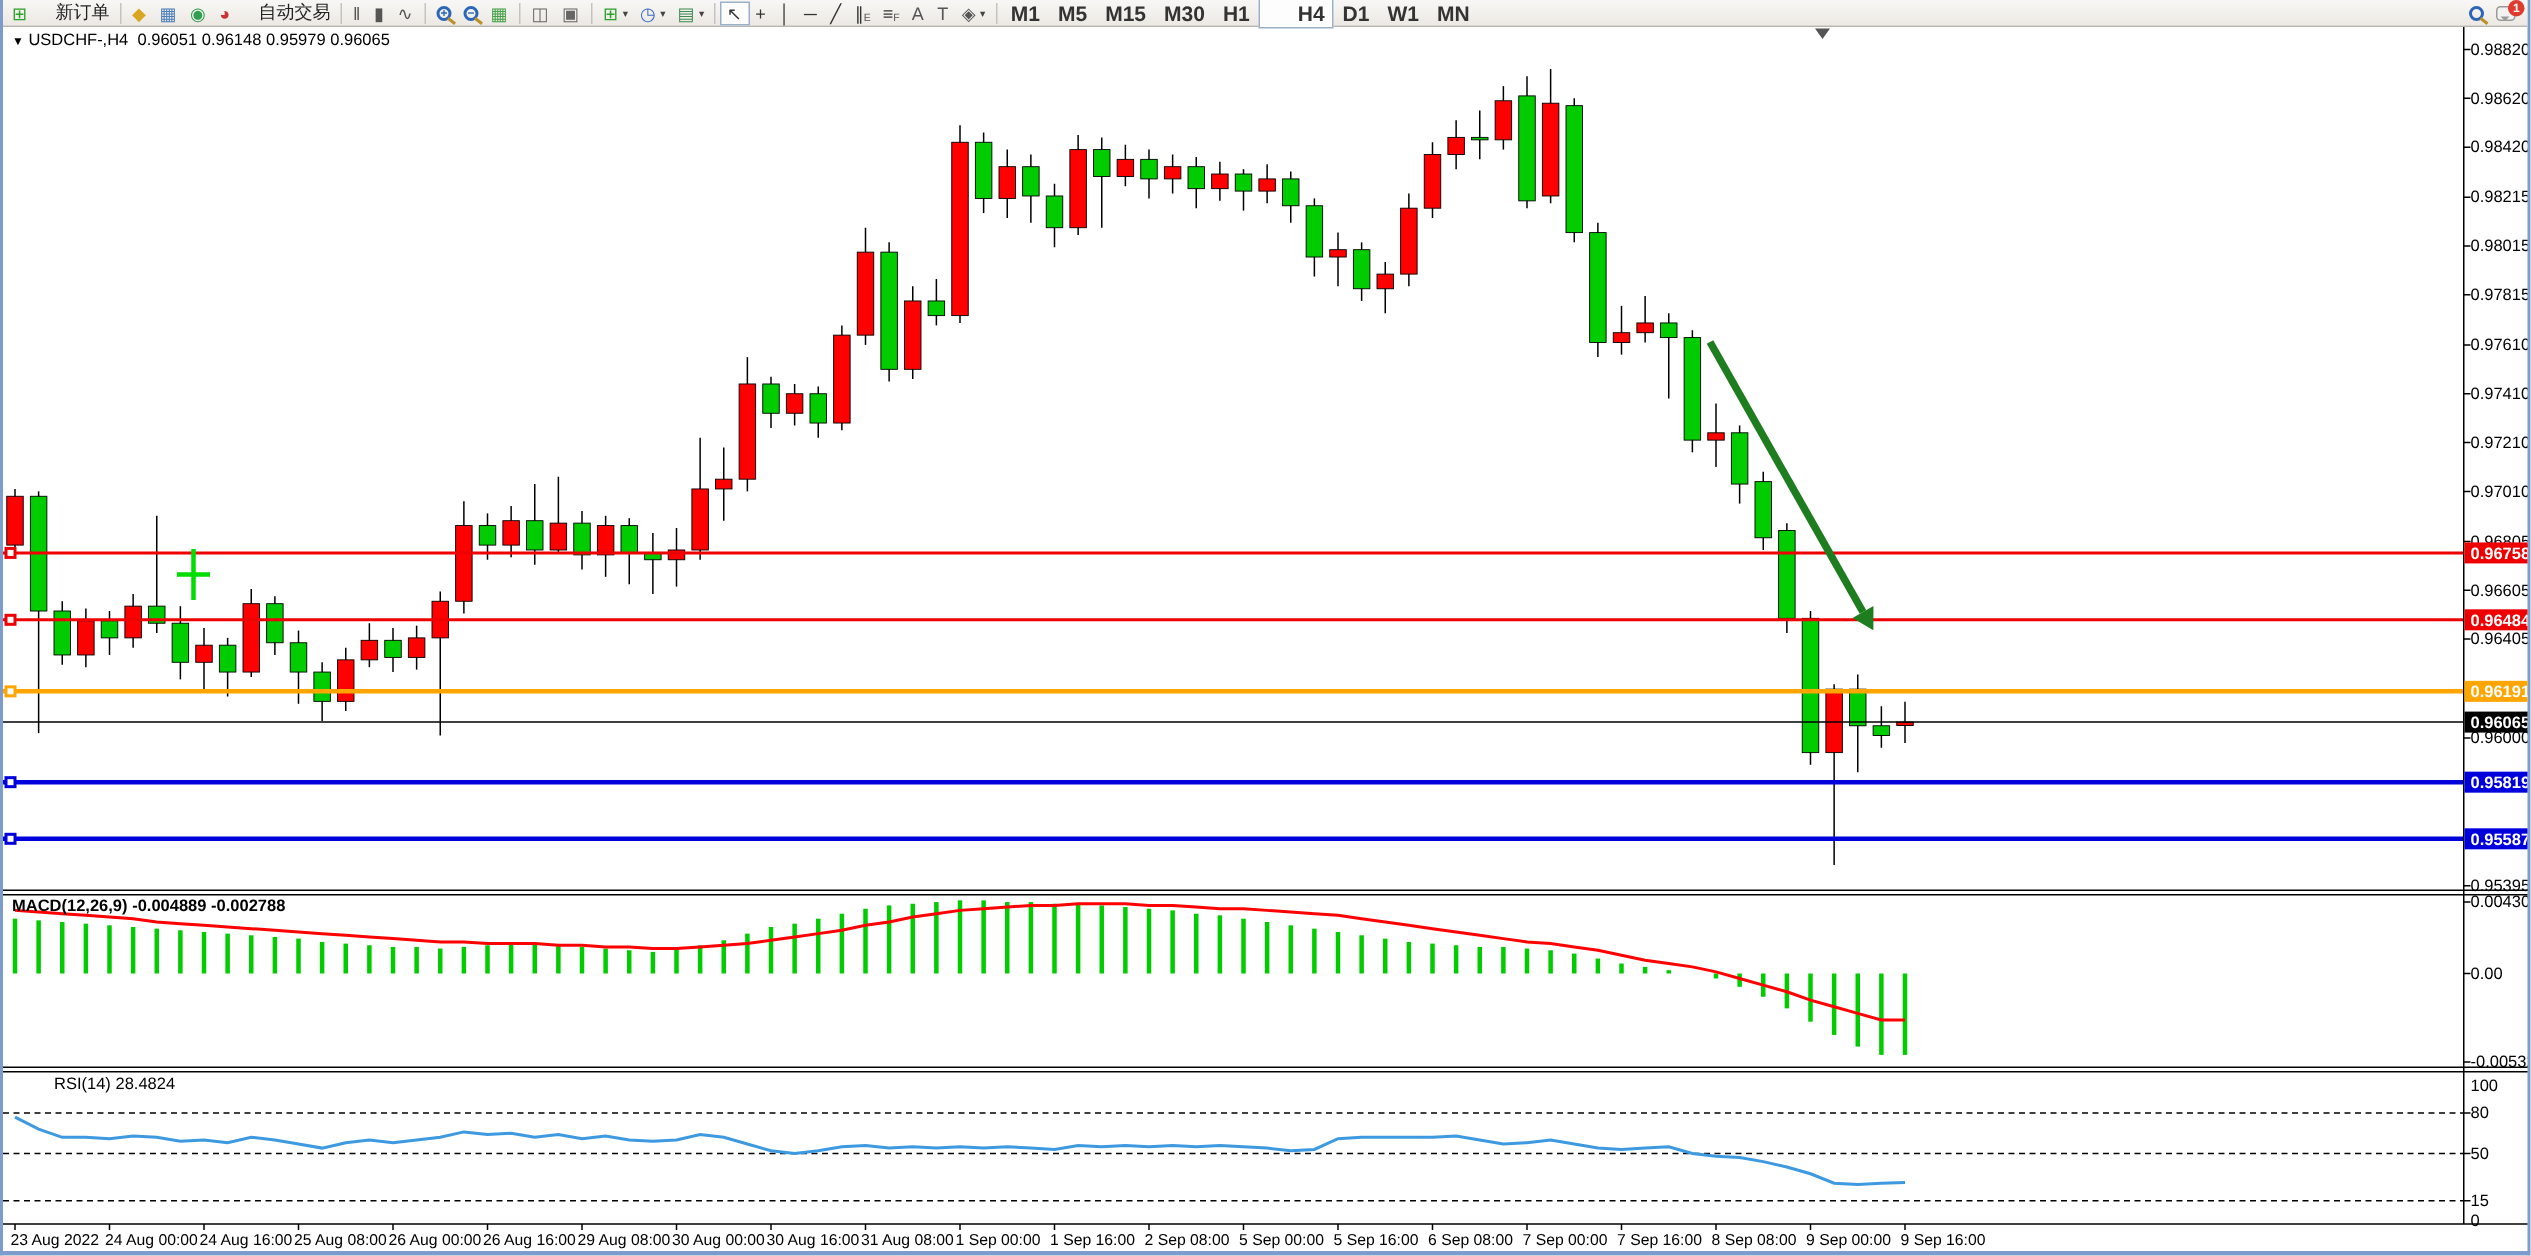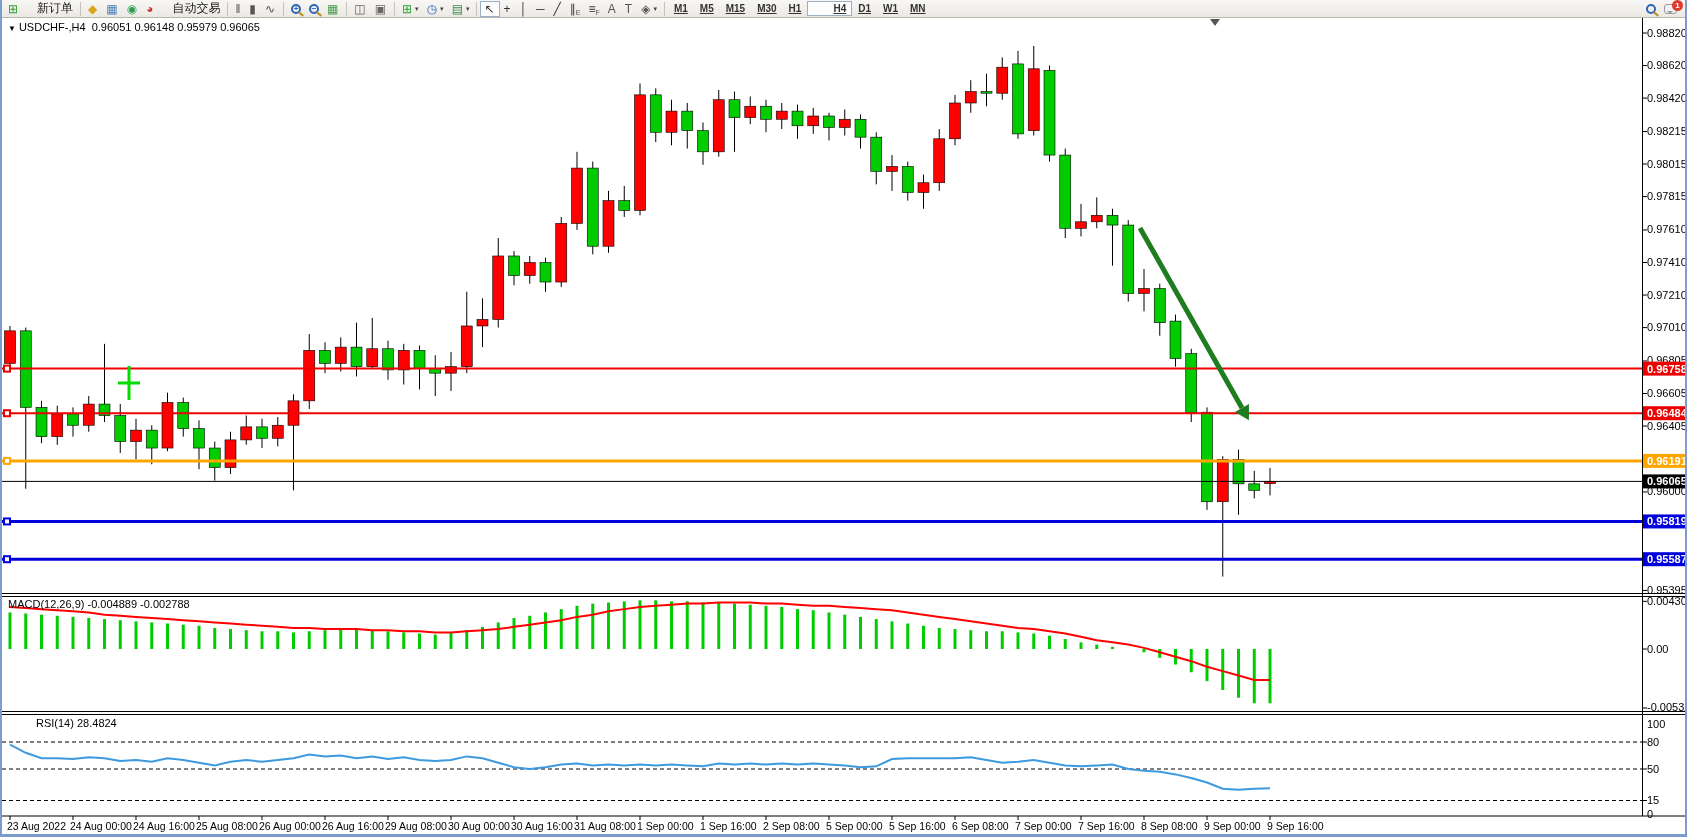--- a/index.html
+++ b/index.html
@@ -16,33 +16,33 @@
     display:flex;align-items:center;padding:0 2px;z-index:5;
     font-size:11px;color:#222;white-space:nowrap;
   }
   .tbtn{display:inline-flex;align-items:center;height:16px;padding:0 3px;border:1px solid transparent;cursor:default;}
   .tbtn.pressed{background:#fdfdfd;border:1px solid #9ab0c8;}
   .tbtn .glyph{font-size:12px;line-height:12px;margin-right:1px;}
   .tbtn .sub{font-size:7px;align-self:flex-end;margin-left:-1px;color:#555;}
   .tbtn .lbl{font-size:12px;margin-left:18px;}
   .tbtn .dd{font-size:7px;color:#444;margin-left:2px;}
   .sep{width:1px;height:14px;background:#c6c3bd;margin:0 3px;flex:none;}
-  .tf{font-size:10px;font-weight:bold;color:#333;padding:1px 5px;border:1px solid transparent;text-decoration:underline;}
+  .tf{font-size:14px;font-weight:bold;color:#333;padding:1px 5px;border:1px solid transparent;}
   .tf.selected{background:#fdfdfd;border:1px solid #9ab0c8;padding-left:25px;}
   .tb-right{margin-left:auto;display:inline-flex;align-items:center;gap:8px;padding-right:6px;}
   .mag{width:10px;height:10px;border:2px solid #2b66b8;border-radius:50%;position:relative;display:inline-block;}
   .mag i{position:absolute;left:0;top:-1px;width:6px;text-align:center;font-style:normal;font-size:8px;font-weight:bold;color:#2b66b8;line-height:8px;}
   .mag::after{content:"";position:absolute;width:6px;height:2px;background:#b8912b;bottom:-3px;right:-5px;transform:rotate(38deg);}
   .bubble{width:13px;height:10px;border:1px solid #9a9a9a;border-radius:3px;position:relative;display:inline-block;background:#f2f2f2;}
   .bubble::after{content:"";position:absolute;left:2px;bottom:-4px;border:3px solid transparent;border-top-color:#9a9a9a;}
   .badge{position:absolute;top:-5px;right:-7px;background:#e03a2f;color:#fff;border-radius:50%;font-size:8px;width:11px;height:11px;line-height:11px;text-align:center;font-weight:bold;}
   .overlay-label{position:absolute;z-index:3;color:#000;}
   #chart-header{left:6px;top:21px;font-size:11px;}
   #chart-header .tri{font-size:8px;margin-right:3px;}
-  #macd-label{left:6px;top:598px;font-size:11px;}
+  #macd-label{left:6px;top:598px;font-size:11px;font-weight:bold;}
   #rsi-label{left:6px;top:717px;font-size:11px;padding-left:28px;}
   svg text{font-family:"Liberation Sans",sans-serif;}
 </style>
 </head>
 <body>
 
 <div class="app">
 
   <div class="toolbar" id="toolbar">
       <span class="tbtn">

